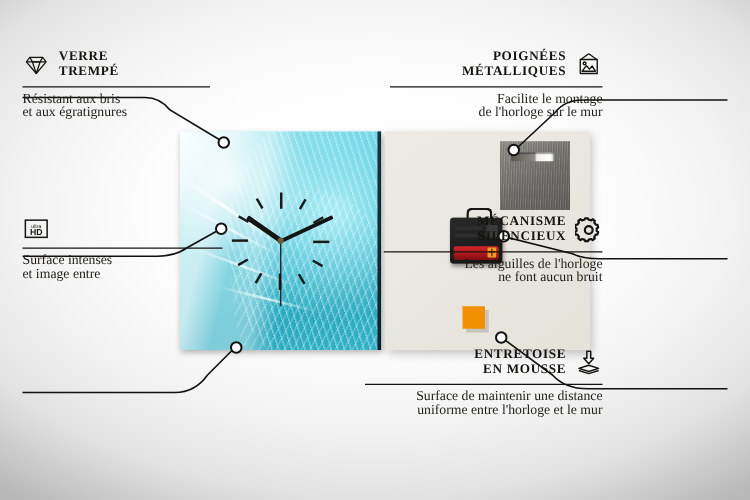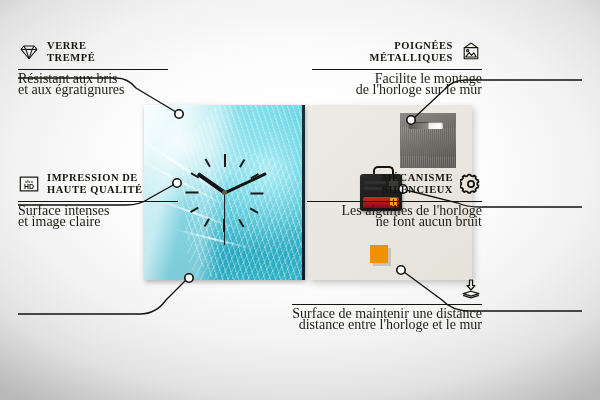--- a/index.html
+++ b/index.html
@@ -75,21 +75,21 @@
      box-shadow:3px 3px 0 rgba(0,0,0,.14);}
 
   
   .feat{position:absolute;z-index:8;}
   .feat .head{display:flex;align-items:center;gap:7px;}
   .feat.right .head{justify-content:flex-end;}
   .feat .ttl{font-weight:bold;font-size:10.5px;letter-spacing:.55px;color:#14140f;
       line-height:12.4px;text-transform:uppercase;}
   .feat.right .ttl{text-align:right;}
   .feat .rule{height:1.4px;background:#15150f;margin:4px 0 4px;}
-  .feat .sub{font-size:14px;line-height:10.6px;color:#1d1d16;}
+  .feat .sub{font-size:11px;line-height:10.6px;color:#1d1d16;}
   .feat.right .sub{text-align:right;}
   .ico{width:22px;height:22px;flex:0 0 22px;display:block;}
 
   .f-verre{left:18px;top:40px;width:150px;}
   .f-hd{left:18px;top:172px;width:160px;}
   .f-bords{left:18px;top:278px;width:150px;}
   .f-poign{right:14px;top:40px;width:170px;}
   .f-meca{right:14px;top:172px;width:175px;}
   .f-entr{right:14px;top:278px;width:190px;}
 </style>
@@ -216,29 +216,25 @@
     </div>
   </div>
 
   <div class="feat f-hd">
     <div class="head">
       <svg class="ico" viewBox="0 0 24 24">
         <rect x="2.5" y="4.5" width="19" height="15" fill="none" stroke="#14140f" stroke-width="1.3"></rect>
         <text x="12" y="11" font-family="Liberation Sans, sans-serif" font-size="4.6" text-anchor="middle" fill="#14140f">ultra</text>
         <text x="12" y="17.6" font-family="Liberation Sans, sans-serif" font-size="7.6" font-weight="bold" text-anchor="middle" fill="#14140f">HD</text>
       </svg>
-      <div class="ttl">
-        <span>IMPRESSION DE</span><br>
-        <span>HAUTE QUALITÉ</span>
-      </div>
     </div>
     <div class="rule"></div>
     <div class="sub">
       <span>Surface intenses</span><br>
-      <span>et image claire</span>
+      <span>et image entre</span>
     </div>
   </div>
 
 
   <div class="feat right f-poign">
     <div class="head">
       <div class="ttl">
         <span>POIGNÉES</span><br>
         <span>MÉTALLIQUES</span>
       </div>
@@ -274,28 +270,32 @@
     </div>
     <div class="rule"></div>
     <div class="sub">
       <span>Les aiguilles de l'horloge</span><br>
       <span>ne font aucun bruit</span>
     </div>
   </div>
 
   <div class="feat right f-entr">
     <div class="head">
+      <div class="ttl">
+        <span>ENTRETOISE</span><br>
+        <span>EN MOUSSE</span>
+      </div>
       <svg class="ico" viewBox="0 0 24 24">
         <g fill="none" stroke="#14140f" stroke-width="1.3" stroke-linejoin="round">
           <path d="M10.3 2.2 h3.4 v6.0 h2.6 L12 13.1 L7.7 8.2 h2.6 Z"></path>
           <path d="M12 14.4 L20.6 17.1 L12 19.8 L3.4 17.1 Z"></path>
           <path d="M3.4 19.0 L12 21.7 L20.6 19.0"></path>
         </g>
       </svg>
     </div>
     <div class="rule"></div>
     <div class="sub">
       <span>Surface de maintenir une distance</span><br>
-      <span>distance entre l'horloge et le mur</span>
+      <span>uniforme entre l'horloge et le mur</span>
     </div>
   </div>
 
 </div>
 
 </body></html>

